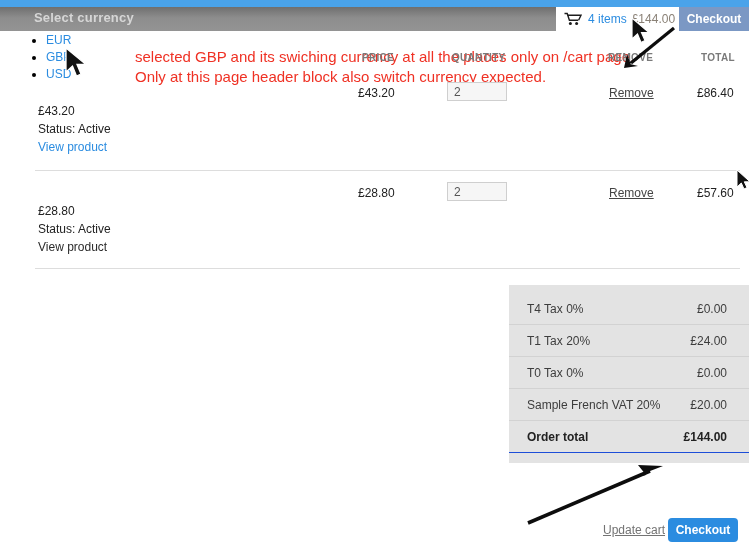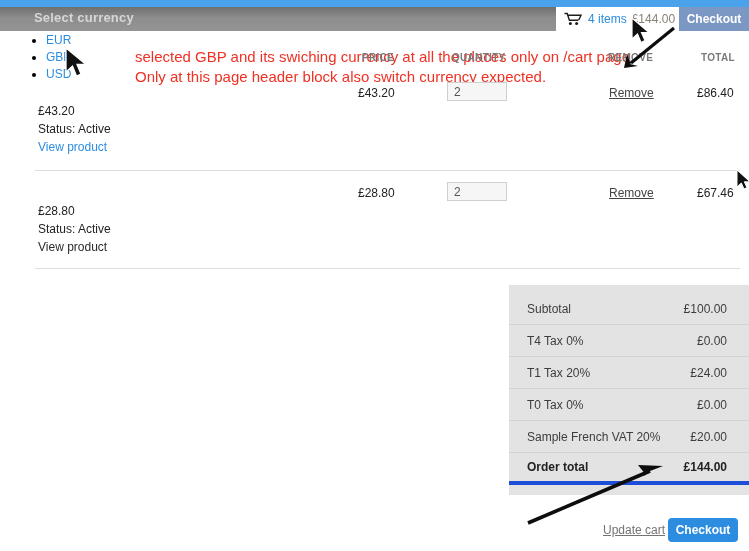--- a/index.html
+++ b/index.html
@@ -225,21 +225,21 @@
   }
   .totals-row {
     display: flex;
     justify-content: space-between;
     align-items: center;
     padding: 0 22px 0 18px;
     height: 32px;
     border-bottom: 1px solid #d2d2d2;
     box-sizing: border-box;
   }
-  .totals-row:last-child { border-bottom: 4px solid #1d4ed8; }
+  .totals-row:last-child { border-bottom: 1px solid #1d4ed8; }
   .totals-row .label {
     font-size: 12px;
     color: #3d3d3d;
   }
   .totals-row .value {
     font-size: 12px;
     color: #3d3d3d;
   }
   .totals-row.grand .label,
   .totals-row.grand .value {
@@ -334,30 +334,26 @@
   <div class="row row-2">
     <div class="price-line">£28.80</div>
     <div class="status-line">
       <b>Status:</b>
       <span>Active</span>
     </div>
     <a class="view-link dark" href="#">View product</a>
     <div class="cell-price">£28.80</div>
     <input class="qty-input" type="text" value="2" style="">
     <a class="remove-link" href="#">Remove</a>
-    <div class="cell-total">£67.46</div>
+    <div class="cell-total">£57.60</div>
   </div>
 
   <div class="sep sep-2"></div>
 
   <div class="totals">
-    <div class="totals-row">
-      <span class="label">Subtotal</span>
-      <span class="value">£100.00</span>
-    </div>
     <div class="totals-row">
       <span class="label">T4 Tax 0%</span>
       <span class="value">£0.00</span>
     </div>
     <div class="totals-row">
       <span class="label">T1 Tax 20%</span>
       <span class="value">£24.00</span>
     </div>
     <div class="totals-row">
       <span class="label">T0 Tax 0%</span>

